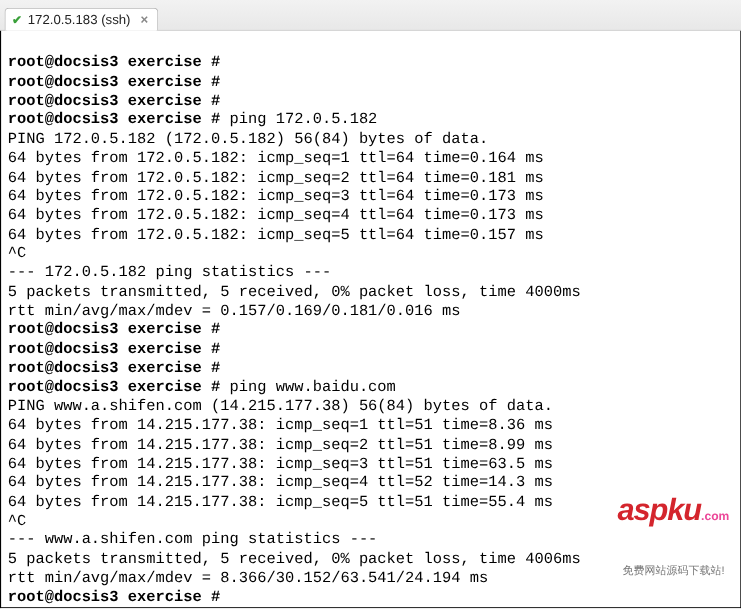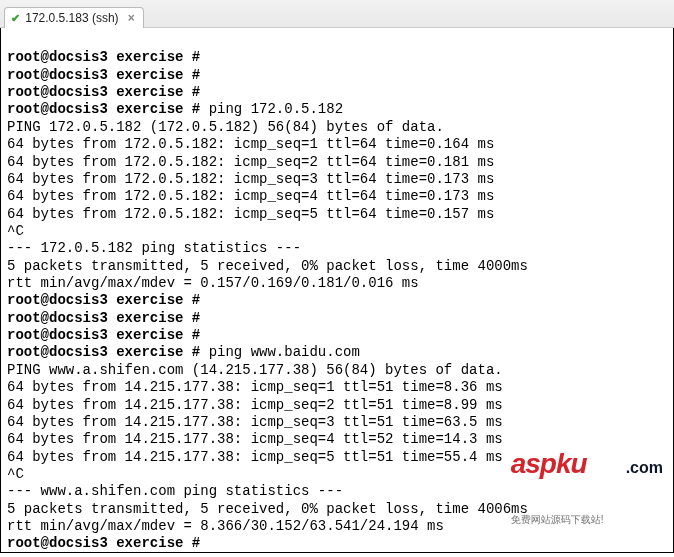--- a/index.html
+++ b/index.html
@@ -65,25 +65,25 @@
     font-family: Arial, sans-serif;
     text-align: left;
   }
   .watermark .brand {
     font-size: 28px;
     font-weight: bold;
     font-style: italic;
     letter-spacing: -1px;
   }
   .watermark .brand .red { color: #d4252d; font-style: italic; }
-  .watermark .brand .gray { color: #0f172a; font-size: 16px; font-style: normal; letter-spacing: 0; vertical-align: baseline; padding-left: 39px; }
+  .watermark .brand .gray { color: #ec4899; font-size: 11px; font-style: normal; letter-spacing: 0; vertical-align: baseline; }
   .watermark .sub {
     font-size: 10px;
     color: #777;
-    text-align: left;
+    text-align: center;
     margin-top: -2px;
   }
 </style>
 </head>
 <body>
 
 <div class="tab-bar">
   <div class="tab">
     <span class="checkmark">✔</span>
     <span>172.0.5.183 (ssh)</span>

